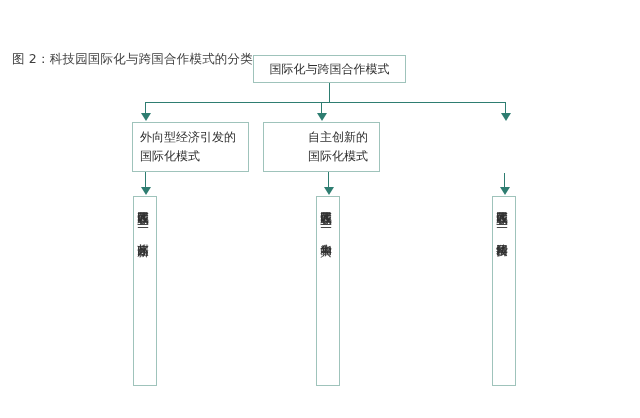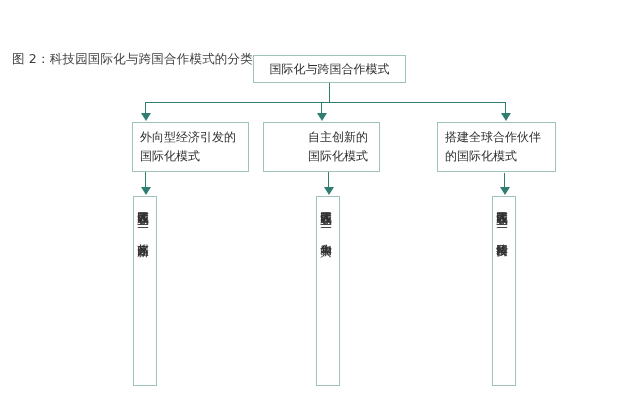--- a/index.html
+++ b/index.html
@@ -133,21 +133,20 @@
   <div class="conn conn-v drop-0"></div>
   <div class="conn conn-v drop-1"></div>
   <div class="conn conn-v drop-2"></div>
 
   <div class="arrow arrow-mid-0"></div>
   <div class="arrow arrow-mid-1"></div>
   <div class="arrow arrow-mid-2"></div>
 
   <div class="node node-mid node-mid-0">外向型经济引发的国际化模式</div>
   <div class="node node-mid node-mid-1">自主创新的国际化模式</div>
-  <div class="node node-mid node-mid-2">搭建全球合作伙伴的国际化模式</div>
 
   <div class="conn conn-v stem-leaf-0"></div>
   <div class="conn conn-v stem-leaf-1"></div>
   <div class="conn conn-v stem-leaf-2"></div>
 
   <div class="arrow arrow-leaf-0"></div>
   <div class="arrow arrow-leaf-1"></div>
   <div class="arrow arrow-leaf-2"></div>
 
   <div class="node node-leaf node-leaf-0">代表园区或企业——苏州高新区</div>

